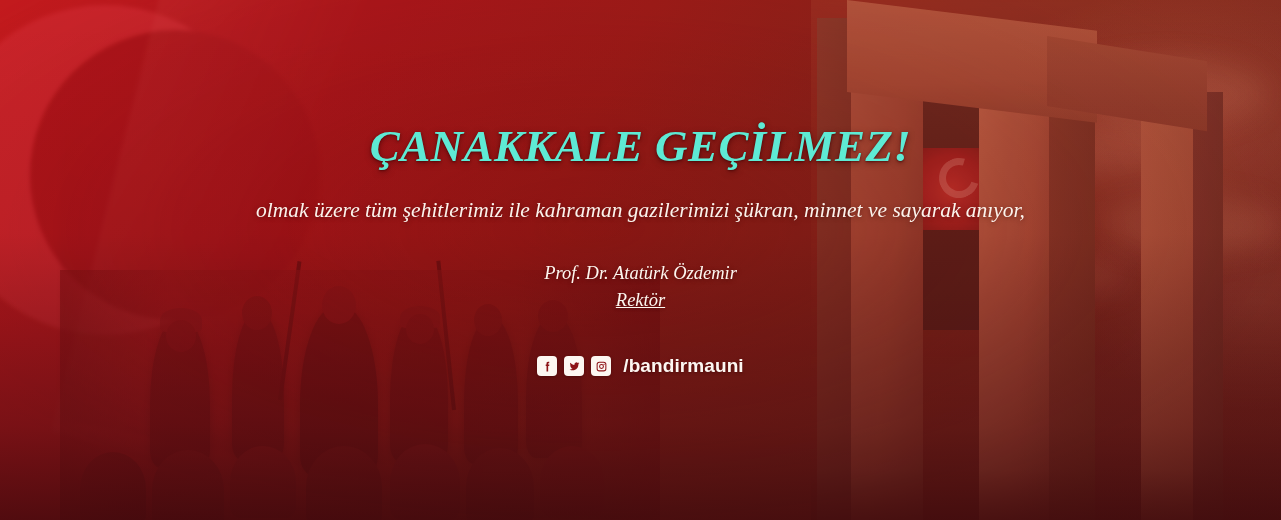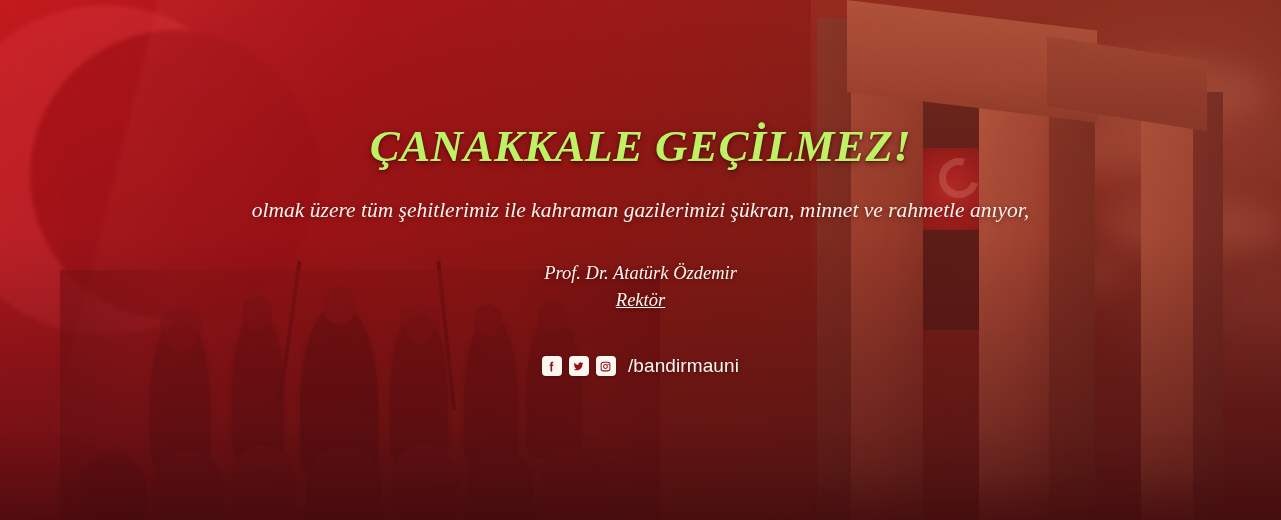--- a/index.html
+++ b/index.html
@@ -255,21 +255,21 @@
     text-align:center;
     color:#fdf6ef;
   }
 
   .title {
     margin-top:124px;
     font-size:45px;
     font-weight:700;
     font-style:italic;
     letter-spacing:.4px;
-    color:#bef264;
+    color:#5eead4;
     text-shadow:0 2px 6px rgba(60,4,6,.55), 0 1px 2px rgba(60,4,6,.6);
     line-height:1;
   }
 
   .message {
     margin-top:26px;
     width:940px;
     font-size:21.5px;
     font-style:italic;
     line-height:1.42;
@@ -302,21 +302,21 @@
     align-items:center;
     justify-content:center;
     color:#8d1317;
     box-shadow:0 1px 3px rgba(50,4,6,.45);
   }
   .sicon svg { width:13px; height:13px; display:block; fill:#8d1317; }
   .handle {
     margin-left:5px;
     font-family:"Liberation Sans", sans-serif;
     font-size:19px;
-    font-weight:400;
+    font-weight:700;
     color:#fdf7f2;
     letter-spacing:.1px;
     text-shadow:0 1px 3px rgba(50,4,6,.5);
   }
 </style>
 </head>
 <body>
 
 <div id="banner">
 
@@ -385,21 +385,21 @@
   </div>
 
   <div class="layer bg-vertical"></div>
   <div class="wash"></div>
 
   <div class="content">
 
     <div class="title">ÇANAKKALE GEÇİLMEZ!</div>
 
     <div class="message">
-      <span class="ln">olmak üzere tüm şehitlerimiz ile kahraman gazilerimizi şükran, minnet ve rahmetle anıyor,</span>
+      <span class="ln">olmak üzere tüm şehitlerimiz ile kahraman gazilerimizi şükran, minnet ve sayarak anıyor,</span>
     </div>
 
     <div class="signature">
       <span class="name">Prof. Dr. Atatürk Özdemir</span>
       <span class="role">Rektör</span>
     </div>
 
     <div class="social">
       <span class="sicon">
         <svg viewBox="0 0 24 24" aria-hidden="true">

